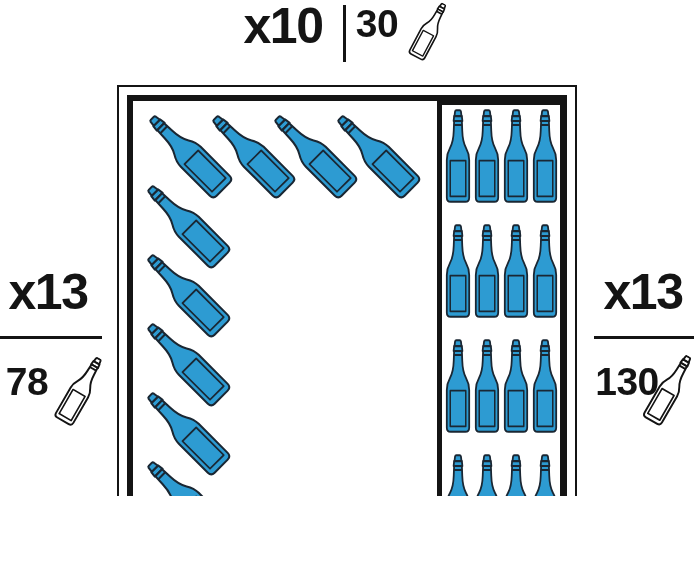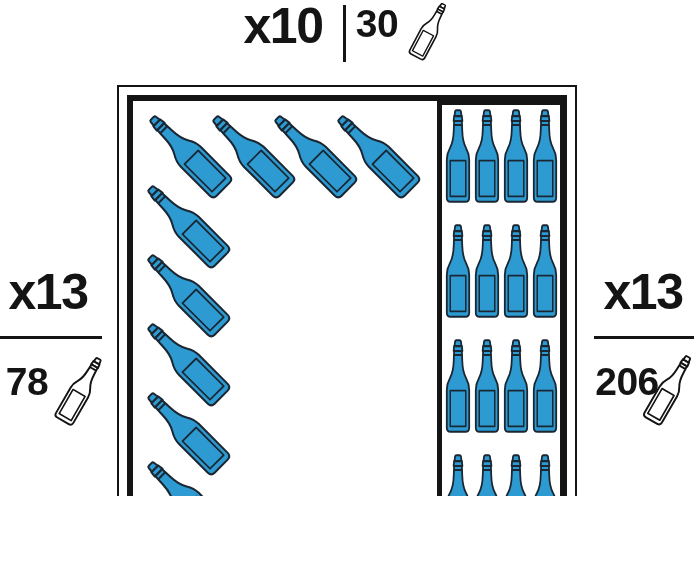--- a/index.html
+++ b/index.html
@@ -78,21 +78,21 @@
     <path d="M15.9,9.8 L28.1,9.8 L28.9,16.6 L15.1,16.6 Z"></path>
     <path d="M15.9,16.6 L15.3,30 C14.9,42 12.9,48 9.4,53.6 C5.9,59.2 4.4,62.8 4.4,70 L4.4,121.6 Q4.4,127.6 10.4,127.6 L33.6,127.6 Q39.6,127.6 39.6,121.6 L39.6,70 C39.6,62.8 38.1,59.2 34.6,53.6 C31.1,48 29.1,42 28.7,30 L28.1,16.6 Z"></path>
     <line x1="15.5" y1="22" x2="28.5" y2="22"></line>
     <rect x="9.8" y="71" width="24.4" height="49" fill="none" stroke-width="2.8899999999999997"></rect>
   </g>
       </svg>
     </span>
 
   <div class="big-mult r-mult">x13</div>
   <div class="hline r-div"></div>
-  <div class="count-num r-count">206</div>
+  <div class="count-num r-count">130</div>
   <span class="icon-slot r-icon">
       <svg viewBox="0 0 44 132" preserveAspectRatio="none" style="position:absolute;width:25px;height:77px;left:50%;top:50%;margin-left:-12.5px;margin-top:-38.5px;transform:rotate(30deg)">
   <g fill="#FFFFFF" stroke="#141414" stroke-width="3.4" stroke-linejoin="round">
     <path d="M17.4,3.4 Q17.8,1.6 19.4,1.6 L24.6,1.6 Q26.2,1.6 26.6,3.4 L27.5,9.8 L16.5,9.8 Z"></path>
     <path d="M15.9,9.8 L28.1,9.8 L28.9,16.6 L15.1,16.6 Z"></path>
     <path d="M15.9,16.6 L15.3,30 C14.9,42 12.9,48 9.4,53.6 C5.9,59.2 4.4,62.8 4.4,70 L4.4,121.6 Q4.4,127.6 10.4,127.6 L33.6,127.6 Q39.6,127.6 39.6,121.6 L39.6,70 C39.6,62.8 38.1,59.2 34.6,53.6 C31.1,48 29.1,42 28.7,30 L28.1,16.6 Z"></path>
     <line x1="15.5" y1="22" x2="28.5" y2="22"></line>
     <rect x="9.8" y="71" width="24.4" height="49" fill="none" stroke-width="2.8899999999999997"></rect>
   </g>
       </svg>

